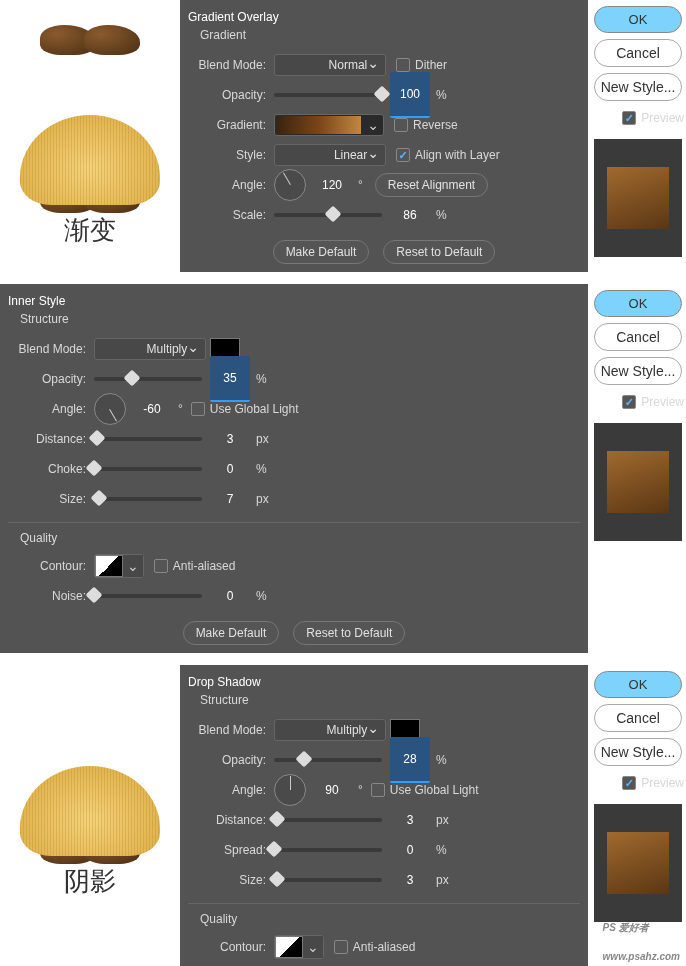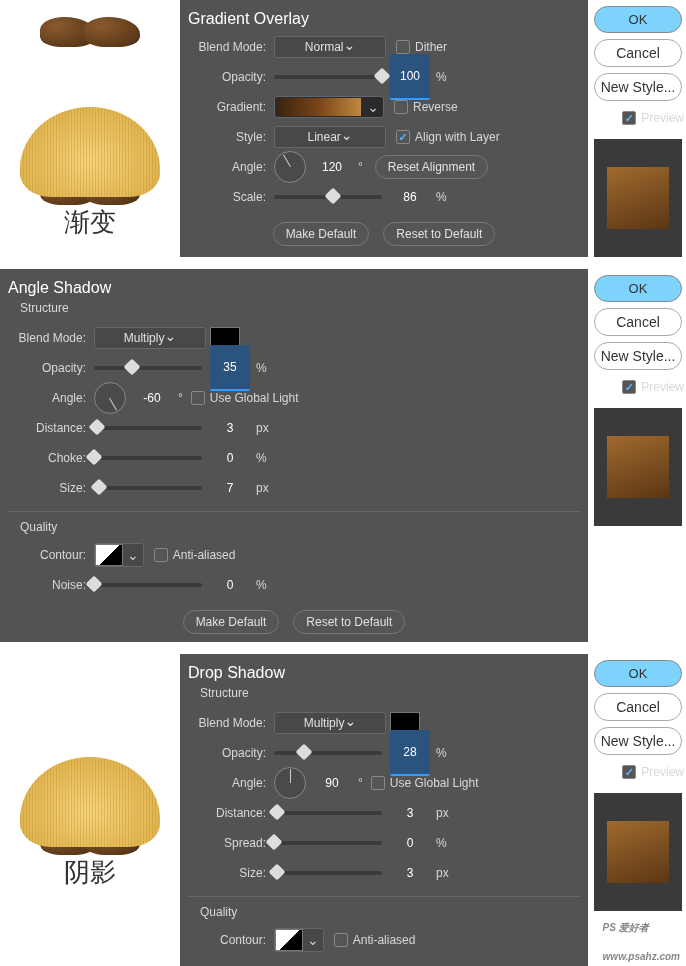--- a/index.html
+++ b/index.html
@@ -3,26 +3,26 @@
 <meta charset="utf-8">
 <style>
 * { box-sizing: border-box; margin: 0; padding: 0; font-family: Arial, sans-serif; }
 body { width: 686px; height: 966px; background: #fff; position: relative; font-size: 12px; }
 
 .row { display: flex; margin-bottom: 12px; }
 .left-col { width: 180px; padding: 5px; display: flex; flex-direction: column; align-items: center; justify-content: center; }
 .panel { flex: 1; background: #535353; color: #d8d8d8; padding: 8px; position: relative; }
 .right-col { width: 98px; padding: 6px 0 0 6px; display: flex; flex-direction: column; gap: 6px; }
 
-.section-title { color: #fff; font-size: 16px; margin: 2px 0 4px 0; }
+.section-title { color: #fff; font-size: 12px; margin: 2px 0 4px 0; }
 .structure-title { color: #d8d8d8; font-size: 12px; margin: 0 0 8px 12px; }
 
 .form-row { display: flex; align-items: center; height: 30px; }
 .lbl { width: 86px; text-align: right; padding-right: 8px; color: #d8d8d8; font-size: 12px; }
-.select { background: #484848; border: 1px solid #666; border-radius: 3px; padding: 3px 6px; color: #e0e0e0; width: 112px; display: flex; justify-content: center; align-items: center; font-size: 12px; }
+.select { background: #484848; border: 1px solid #666; border-radius: 3px; padding: 3px 6px; color: #e0e0e0; width: 112px; display: flex; justify-content: flex-end; align-items: center; font-size: 12px; }
 .select::after { content: '⌄'; font-size: 14px; margin-top: -4px; }
 .swatch-sel { background: #2a2a2a; border: 1px solid #666; border-radius: 3px; width: 110px; height: 22px; display: flex; align-items: center; }
 .swatch-grad { width: 90px; height: 18px; margin: 0 2px; background: linear-gradient(to right, #3b2410, #7a4518, #c08840); }
 .swatch-sel::after { content: '⌄'; font-size: 14px; color: #ccc; padding: 0 4px; }
 .color-swatch { width: 30px; height: 22px; background: #000; border: 1px solid #777; margin-left: 4px; }
 
 .checkbox { width: 14px; height: 14px; border: 1px solid #888; border-radius: 2px; background: #555; display: inline-flex; align-items: center; justify-content: center; margin-right: 5px; }
 .checkbox.checked::after { content: '✓'; color: #5bb3ff; font-size: 11px; font-weight: bold; }
 .check-lbl { font-size: 12px; color: #d8d8d8; }
 
@@ -75,20 +75,21 @@
         <div class="fur"></div>
         <div class="paws">
           <div class="paw"></div>
           <div class="paw"></div>
         </div>
       </div>
     <div class="cn-label">渐变</div>
   </div>
   <div class="panel">
     <div class="section-title">Gradient Overlay</div>
+    <div class="structure-title">Gradient</div>
     <div class="form-row">
       <div class="lbl">Blend Mode:</div>
       <div class="select">
           <span>Normal</span>
         </div>
       <div style="width:10px"></div>
       <div class="checkbox"></div>
       <span class="check-lbl">Dither</span>
     </div>
     <div class="form-row">
@@ -149,21 +150,21 @@
       <span class="check-lbl">Preview</span>
     </div>
     <div class="preview-box">
         <div class="preview-inner"></div>
       </div>
   </div>
 </div>
 
 <div class="row">
   <div class="panel">
-    <div class="section-title">Angle Shadow</div>
+    <div class="section-title">Inner Style</div>
     <div class="structure-title">Structure</div>
     <div class="form-row">
       <div class="lbl">Blend Mode:</div>
       <div class="select">
           <span>Multiply</span>
         </div>
       <div class="color-swatch"></div>
     </div>
     <div class="form-row">
       <div class="lbl">Opacity:</div>

